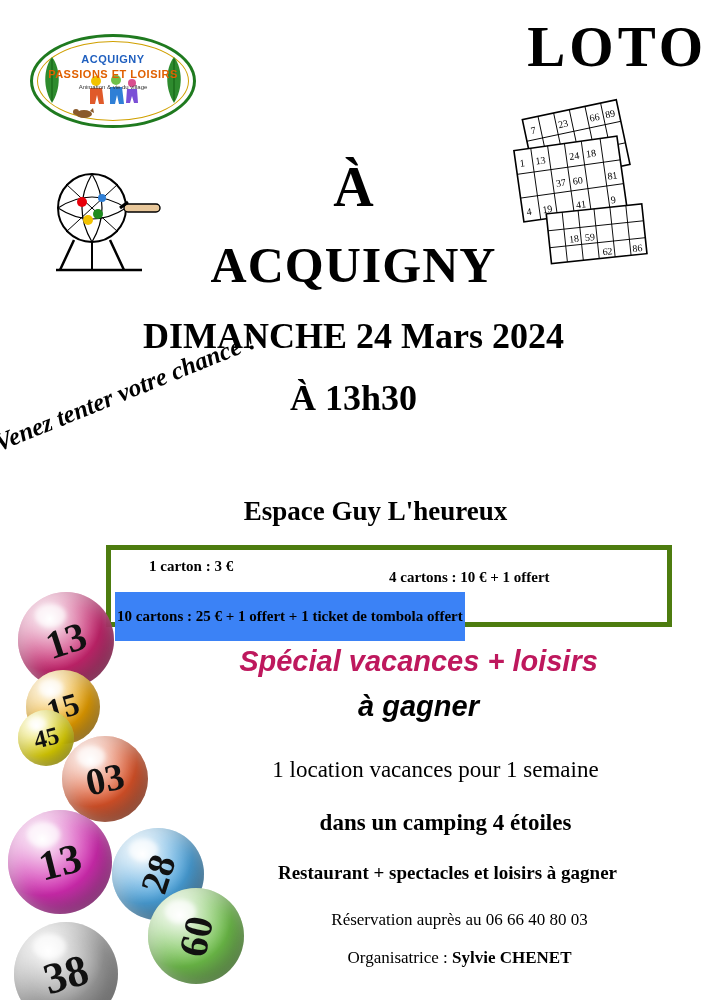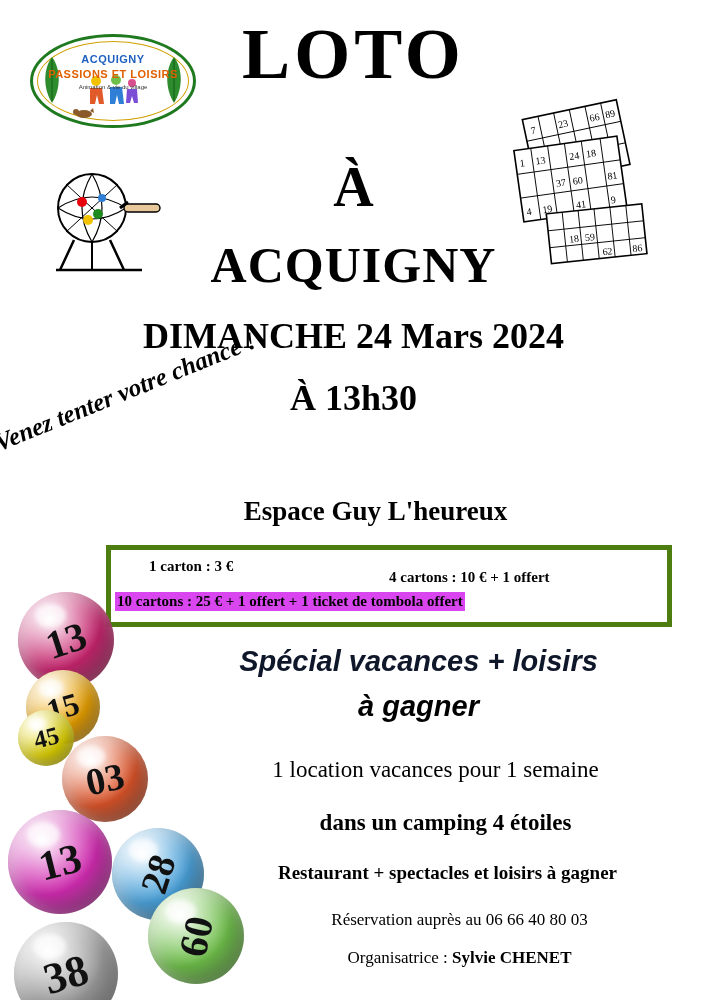--- a/index.html
+++ b/index.html
@@ -34,22 +34,22 @@
     position:absolute;left:0;right:0;top:47px;text-align:center;
     font-family:"Liberation Sans",sans-serif;font-size:6px;color:#333;
   }
   .logo .leafL{position:absolute;left:6px;top:18px;width:26px;height:50px;}
   .logo .leafR{position:absolute;right:6px;top:18px;width:26px;height:50px;}
   .logo .figs{position:absolute;left:50%;transform:translateX(-50%);top:36px;width:62px;height:40px;}
   .logo .dog{position:absolute;left:40px;bottom:6px;width:22px;height:12px;}
 
   
   .title-loto{
-    position:absolute;left:0;right:0;top:18px;text-align:center;
-    font-size:72px;line-height:1;font-weight:bold;letter-spacing:4px;
+    position:absolute;left:0;right:0;top:18px;text-align:right;
+    font-size:57px;line-height:1;font-weight:bold;letter-spacing:4px;
     font-family:"Liberation Serif",serif;
   }
   .title-a{
     position:absolute;left:0;right:0;top:155px;text-align:center;
     font-size:56px;font-weight:bold;
   }
   .title-town{
     position:absolute;left:0;right:0;top:236px;text-align:center;
     font-size:50px;font-weight:bold;letter-spacing:1px;
   }
@@ -81,27 +81,27 @@
   
   .pricebox{
     position:absolute;left:106px;top:545px;width:556px;height:72px;
     border:5px solid #4d7c0f;background:#fff;
   }
   .price-row1{position:absolute;left:0;right:0;top:8px;height:22px;}
   .p1{position:absolute;left:38px;top:0;font-size:15px;font-weight:bold;}
   .p2{position:absolute;left:278px;top:0;font-size:15px;font-weight:bold;margin-top:11px;}
   .price-row2{
     position:absolute;left:4px;top:42px;
-    background:#d946ef;font-size:15px;font-weight:bold;padding:1px 2px;
+    background:#3b82f6;font-size:15px;font-weight:bold;padding:16px 2px;
   }
 
   
   .special1{
     position:absolute;left:150px;right:20px;top:645px;text-align:center;
-    color:#0f172a;font-weight:bold;font-size:29px;
+    color:#be185d;font-weight:bold;font-size:29px;
     font-family:"Liberation Sans",sans-serif;font-style:italic;
   }
   .special2{
     position:absolute;left:150px;right:20px;top:690px;text-align:center;
     color:#000000;font-weight:bold;font-size:29px;
     font-family:"Liberation Sans",sans-serif;font-style:italic;
   }
 
   .prize1{position:absolute;left:180px;right:16px;top:757px;text-align:center;font-size:23px;font-weight:normal;}
   .prize2{position:absolute;left:200px;right:16px;top:810px;text-align:center;font-size:23px;font-weight:bold;}

